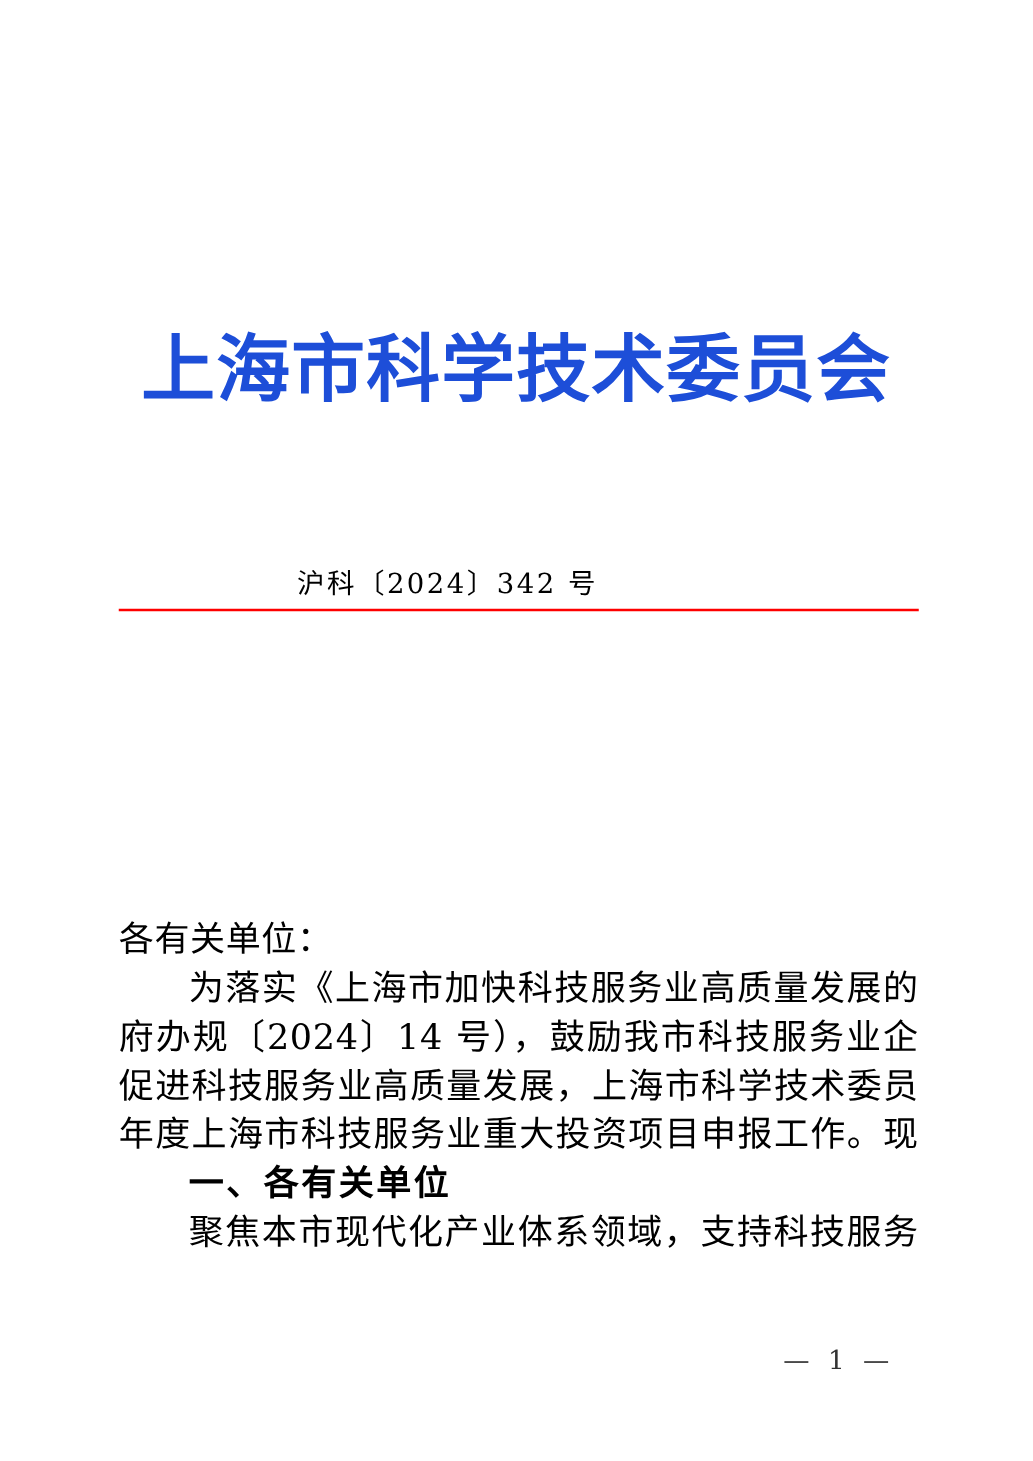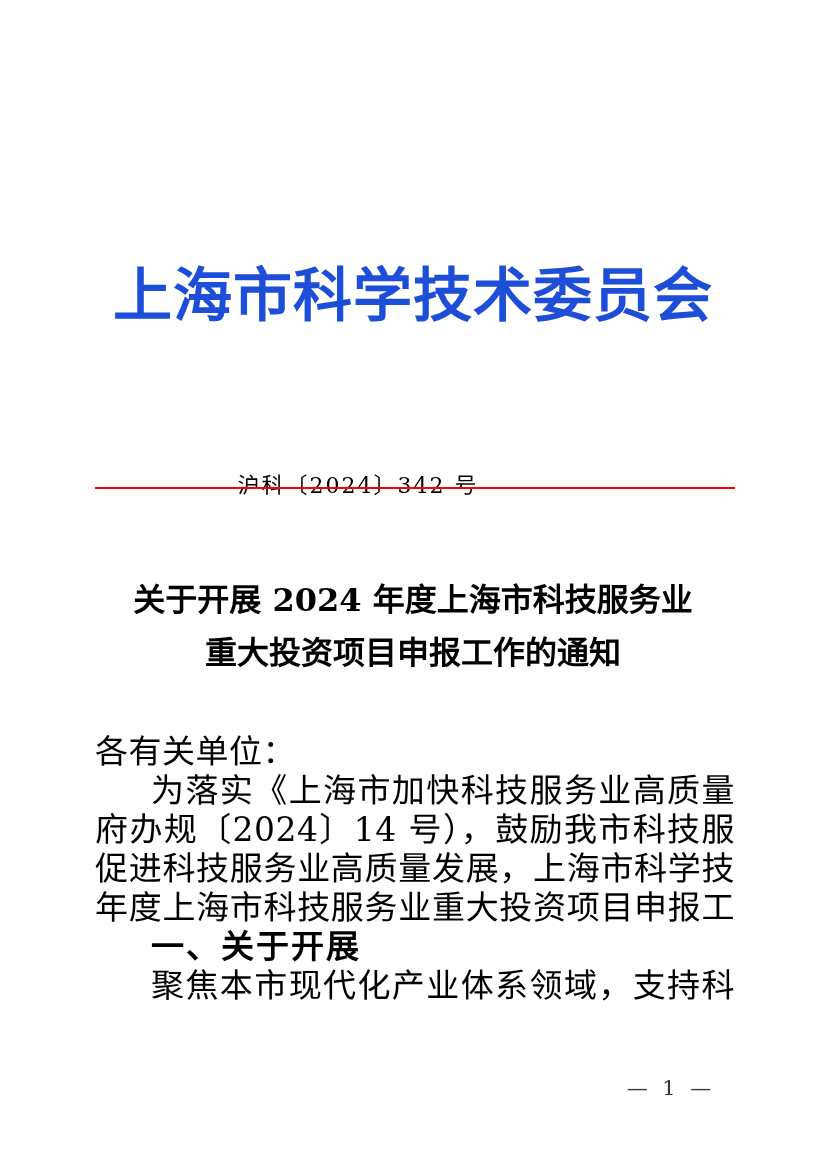--- a/index.html
+++ b/index.html
@@ -37,21 +37,20 @@
   .doc-number {
     position: absolute;
     top: 453px;
     left: 0;
     width: 716px;
     text-align: center;
     font-size: 22px;
     line-height: 30px;
     letter-spacing: 2px;
     color: #000000;
-    margin-top: 18px;
   }
 
   
   .red-line {
     position: absolute;
     top: 487px;
     left: 95px;
     width: 640px;
     height: 2px;
     background: #fe0000;
@@ -70,21 +69,21 @@
     color: #000000;
     font-family: "DejaVu Serif", "Liberation Serif", serif;
   }
 
   
   .body-block {
     position: absolute;
     top: 732px;
     left: 95px;
     width: 640px;
-    font-size: 33px;
+    font-size: 28px;
     line-height: 39px;
     letter-spacing: 0.5px;
     color: #000000;
   }
   .body-line {
     height: 39px;
     white-space: nowrap;
   }
   .body-line.full {
     white-space: normal;
@@ -121,30 +120,26 @@
 <body>
 
 <div class="page">
 
   <div class="agency-title">上海市科学技术委员会</div>
 
   <div class="doc-number">沪科〔2024〕342 号</div>
 
   <div class="red-line"></div>
 
-  <div class="doc-title">
-    <div>关于开展 2024 年度上海市科技服务业</div>
-    <div>重大投资项目申报工作的通知</div>
-  </div>
 
   <div class="body-block">
     <div class="body-line">各有关单位：</div>
     <div class="body-line indent full">为落实《上海市加快科技服务业高质量发展的若干措施》（沪</div>
     <div class="body-line full">府办规〔2024〕14 号），鼓励我市科技服务业企业加大投资力度，</div>
     <div class="body-line full">促进科技服务业高质量发展，上海市科学技术委员会启动 2024</div>
     <div class="body-line full">年度上海市科技服务业重大投资项目申报工作。现将有关事项通</div>
-    <div class="body-line indent heading">一、关于开展</div>
+    <div class="body-line indent heading">一、各有关单位</div>
     <div class="body-line indent full">聚焦本市现代化产业体系领域，支持科技服务业企业新增重</div>
   </div>
 
   <div class="page-number">— 1 —</div>
 
 </div>
 
 </body></html>

